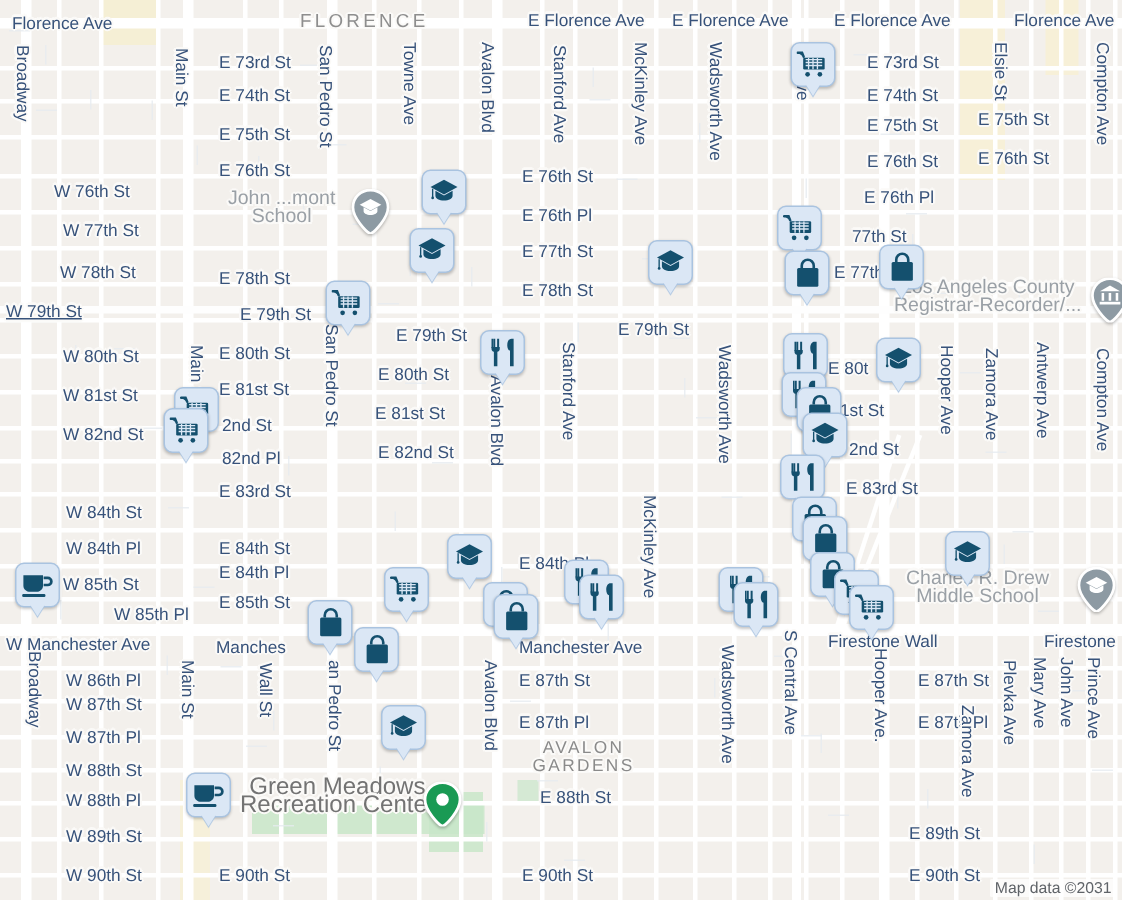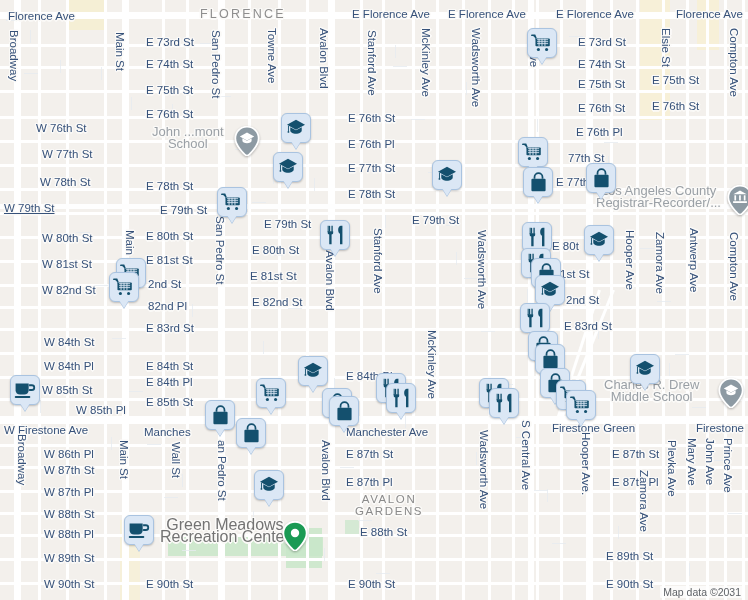--- a/index.html
+++ b/index.html
@@ -336,24 +336,24 @@
       <div class="lbl" style="left: 146px; top: 322px;">E 83rd St</div>
       <div class="lbl" style="left: 564px; top: 320px;">E 83rd St</div>
       <div class="lbl" style="left: 44px; top: 336px;">W 84th St</div>
       <div class="lbl" style="left: 146px; top: 327px; margin-top: 33px;">E 84th St</div>
       <div class="lbl" style="left: 44px; top: 360px;">W 84th Pl</div>
       <div class="lbl" style="left: 346px; top: 370px;">E 84th Pl</div>
       <div class="lbl" style="left: 146px; top: 376px;">E 84th Pl</div>
       <div class="lbl" style="left: 42px; top: 384px;">W 85th St</div>
       <div class="lbl" style="left: 146px; top: 396px;">E 85th St</div>
       <div class="lbl" style="left: 76px; top: 404px;">W 85th Pl</div>
-      <div class="lbl" style="left: 4px; top: 424px;">W Firestone Ave</div>
+      <div class="lbl" style="left: 4px; top: 424px;">W Manchester Ave</div>
       <div class="lbl" style="left: 144px; top: 426px;">Manches</div>
       <div class="lbl" style="left: 346px; top: 426px;">Manchester Ave</div>
-      <div class="lbl" style="left: 552px; top: 422px;">Firestone Green</div>
+      <div class="lbl" style="left: 552px; top: 422px;">Firestone Wall</div>
       <div class="lbl" style="left: 696px; top: 422px;">Firestone</div>
       <div class="lbl" style="left: 44px; top: 448px;">W 86th Pl</div>
       <div class="lbl" style="left: 346px; top: 448px;">E 87th St</div>
       <div class="lbl" style="left: 612px; top: 448px;">E 87th St</div>
       <div class="lbl" style="left: 44px; top: 464px;">W 87th St</div>
       <div class="lbl" style="left: 44px; top: 486px;">W 87th Pl</div>
       <div class="lbl" style="left: 346px; top: 476px;">E 87th Pl</div>
       <div class="lbl" style="left: 612px; top: 476px;">E 87th Pl</div>
       <div class="lbl" style="left: 44px; top: 508px;">W 88th St</div>
       <div class="lbl" style="left: 348px; top: 526px; padding-left: 12px;">E 88th St</div>

